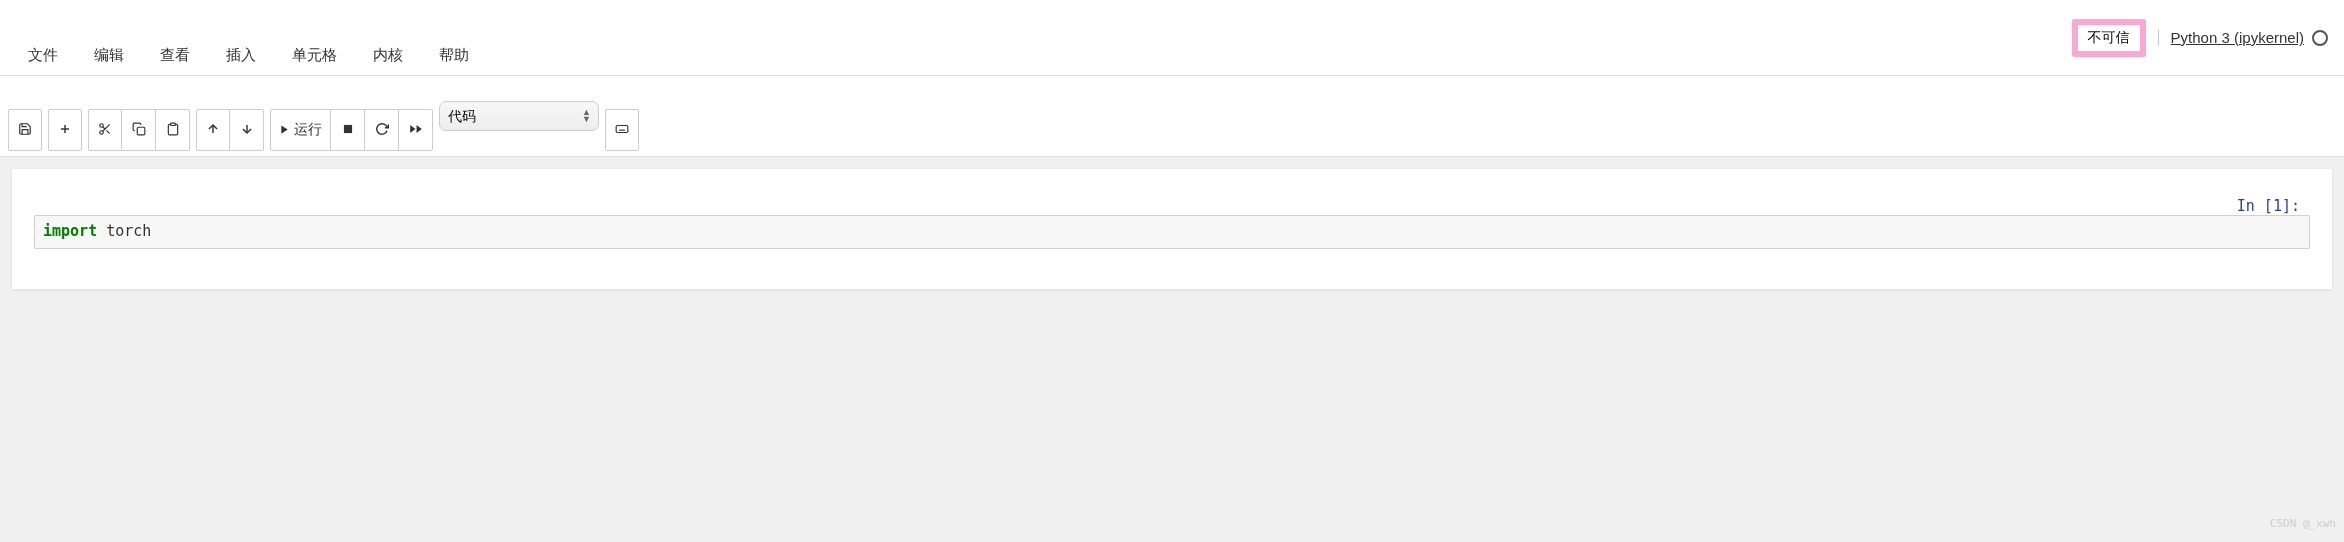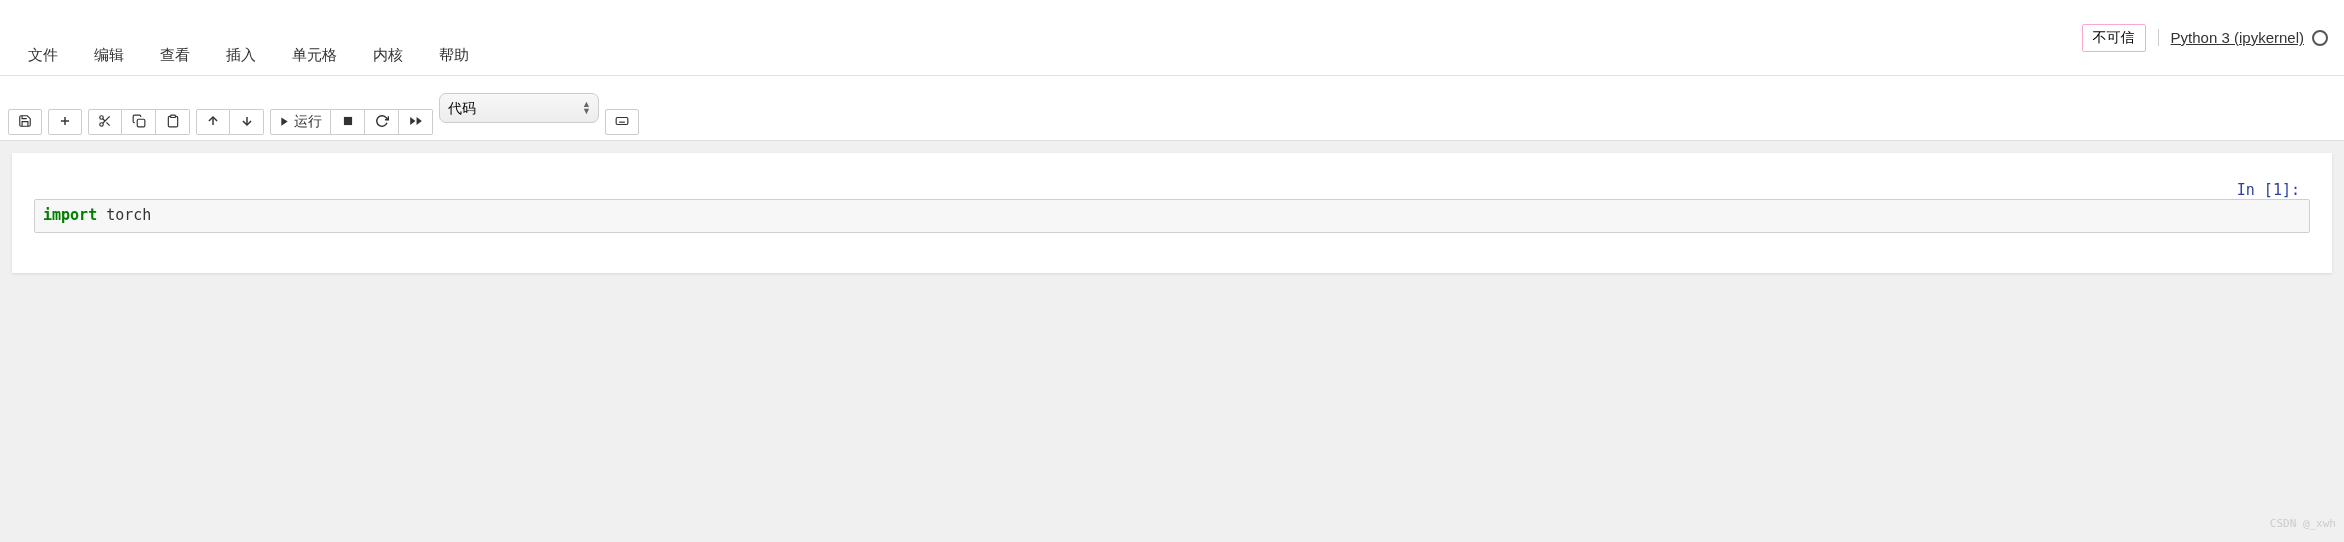--- a/index.html
+++ b/index.html
@@ -30,21 +30,21 @@
       cursor: pointer;
       font-size: 15px;
     }
     .header-right {
       display: flex;
       align-items: center;
       gap: 12px;
       padding-right: 6px;
     }
     .trust-btn {
-      border: 1px solid #f9a8d4;
+      border: 6px solid #f9a8d4;
       background: #fff;
       padding: 4px 10px;
       font-size: 14px;
       cursor: pointer;
       border-radius: 2px;
     }
     .kernel-name {
       font-size: 15px;
       display: flex;
       align-items: center;
@@ -67,21 +67,21 @@
       align-items: center;
       gap: 6px;
     }
     .btn-group {
       display: flex;
     }
     .tool-btn {
       border: 1px solid #ccc;
       background: #fff;
       min-width: 34px;
-      height: 26px;
+      height: 42px;
       display: flex;
       align-items: center;
       justify-content: center;
       cursor: pointer;
       font-size: 14px;
       color: #333;
       padding: 0 8px;
       gap: 4px;
       margin-top: 28px;
     }

